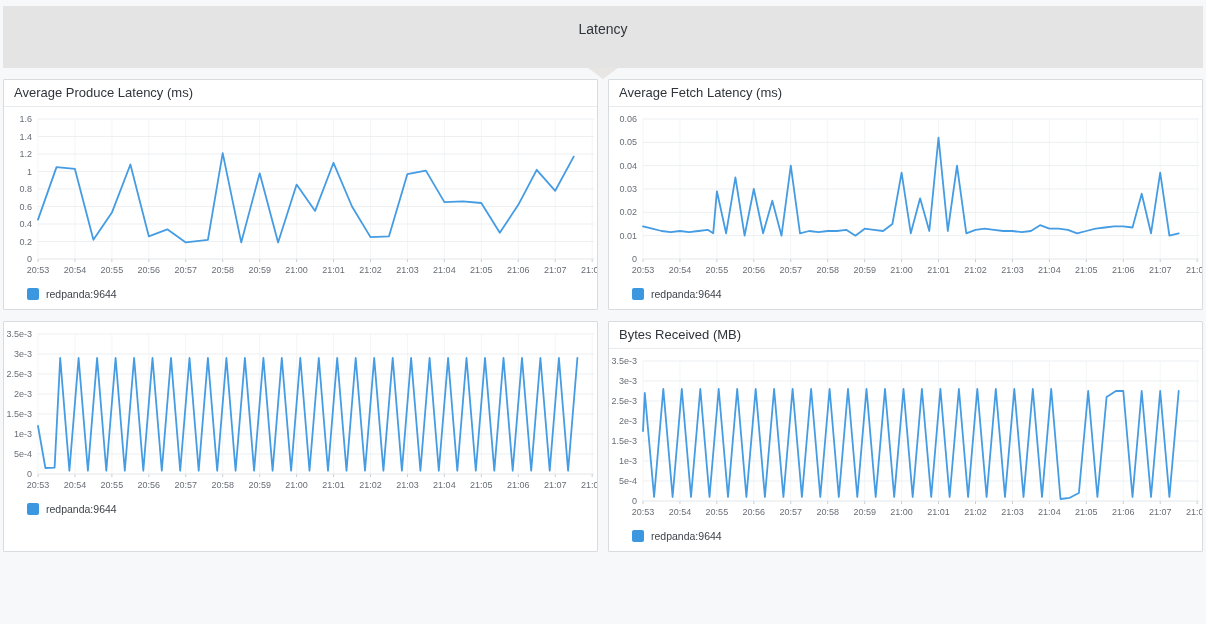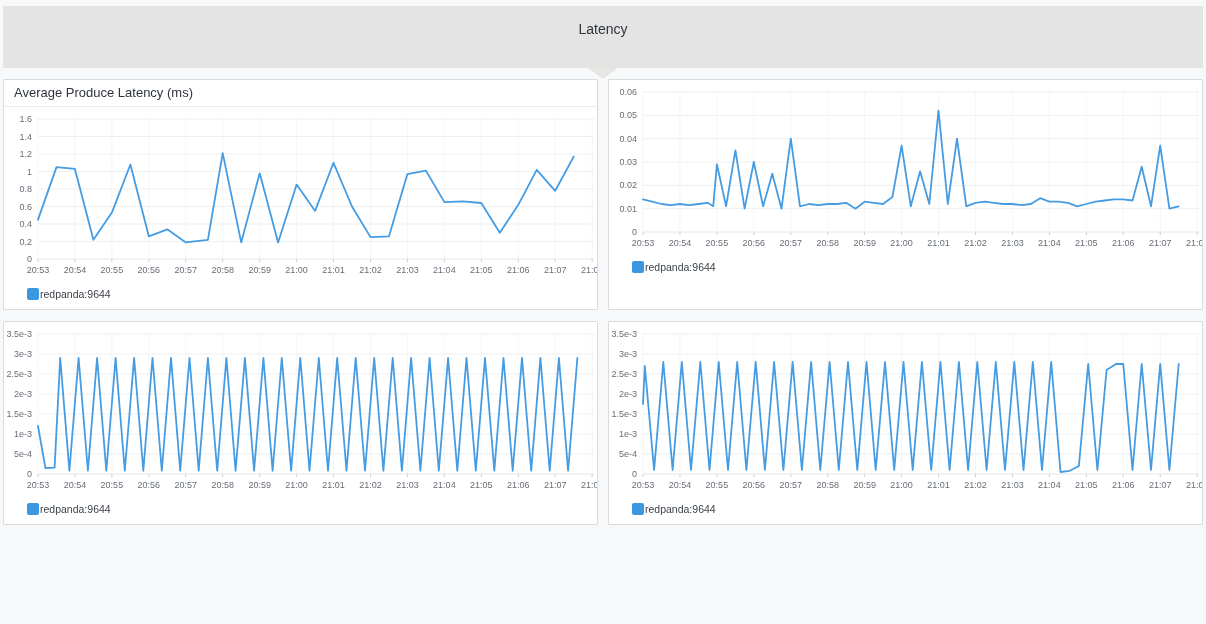--- a/index.html
+++ b/index.html
@@ -13,21 +13,21 @@
   .notch { position:absolute; left:50%; bottom:-11px; margin-left:-15px; width:0; height:0;
     border-left:15px solid transparent; border-right:15px solid transparent;
     border-top:11px solid #e7e6e3; z-index:3; }
   .row { display:flex; gap:10px; margin:11px 0; }
   .panel { flex:1; min-width:0; background:#ffffff; border:1px solid #d9dcdf;
     border-radius:1px; }
   .panel-title { font-size:13px; color:#2f353b; padding:5px 10px 6px 10px;
     border-bottom:1px solid #eaebec; }
   svg.chart-svg { display:block; width:100%; height:178px; overflow:hidden; margin-top:2px; }
   .tick-label { font-size:9px; fill:#686e76; font-family:"Liberation Sans", sans-serif; }
-  .legend { display:flex; align-items:center; gap:1px; padding:1px 10px 9px 23px;
+  .legend { display:flex; align-items:center; gap:7px; padding:1px 10px 9px 23px;
     cursor:pointer; }
   .legend-swatch { width:12px; height:12px; border-radius:2px; background:#3b97e0; }
   .legend-label { font-size:10.5px; color:#3e444b; }
 </style>
 </head>
 <body>
 
 <div class="wrap">
 
   <div class="section-header">
@@ -106,20 +106,21 @@
           <line x1="34" y1="10" x2="590" y2="10" stroke="#edeff1" stroke-width="1"></line>
           <text x="28" y="13" text-anchor="end" class="tick-label">1.6</text>
           <polyline points="34.0,110.6 52.5,58.1 70.9,59.9 89.4,130.8 107.9,103.6 126.4,55.5 144.8,127.3 163.3,120.3 181.8,133.4 203.9,130.8 218.7,44.1 237.2,133.4 255.7,64.3 274.1,133.4 292.6,75.6 311.1,101.9 329.5,53.8 348.0,97.5 366.5,128.1 385.0,127.3 403.4,65.1 421.9,61.6 440.4,93.1 458.9,92.3 477.3,94.0 495.8,123.8 514.3,95.8 532.7,60.8 551.2,81.8 569.7,47.6" fill="none" stroke="#459ce3" stroke-width="1.8" stroke-linejoin="round" stroke-linecap="round"></polyline>
         </svg>
       <div class="legend">
         <div class="legend-swatch" style="background: rgb(59, 151, 224);"></div>
         <span class="legend-label">redpanda:9644</span>
       </div>
     </div>
     <div class="panel">
+      <div class="panel-title">Average Fetch Latency (ms)</div>
       <svg class="chart-svg" viewBox="0 0 593 178">
           <line x1="34" y1="10" x2="34" y2="150" stroke="#f4f5f6" stroke-width="1"></line>
           <line x1="34" y1="150" x2="34" y2="153" stroke="#c8ccd0" stroke-width="1"></line>
           <text x="34" y="164" text-anchor="middle" class="tick-label">20:53</text>
           <line x1="70.94352159468438" y1="10" x2="70.94352159468438" y2="150" stroke="#f4f5f6" stroke-width="1"></line>
           <line x1="70.94352159468438" y1="150" x2="70.94352159468438" y2="153" stroke="#c8ccd0" stroke-width="1"></line>
           <text x="70.94352159468438" y="164" text-anchor="middle" class="tick-label">20:54</text>
           <line x1="107.88704318936877" y1="10" x2="107.88704318936877" y2="150" stroke="#f4f5f6" stroke-width="1"></line>
           <line x1="107.88704318936877" y1="150" x2="107.88704318936877" y2="153" stroke="#c8ccd0" stroke-width="1"></line>
           <text x="107.88704318936877" y="164" text-anchor="middle" class="tick-label">20:55</text>
@@ -254,20 +255,21 @@
           <line x1="34" y1="10" x2="590" y2="10" stroke="#edeff1" stroke-width="1"></line>
           <text x="28" y="13" text-anchor="end" class="tick-label">3.5e-3</text>
           <polyline points="34.0,102.0 41.4,144.0 50.6,143.6 56.2,34.0 65.4,146.8 74.6,34.0 83.9,146.8 93.1,34.0 102.3,146.8 111.6,34.0 120.8,146.8 130.1,34.0 139.3,146.8 148.5,34.0 157.8,146.8 167.0,34.0 176.2,146.8 185.5,34.0 194.7,146.8 203.9,34.0 213.2,146.8 222.4,34.0 231.6,146.8 240.9,34.0 250.1,146.8 259.4,34.0 268.6,146.8 277.8,34.0 287.1,146.8 296.3,34.0 305.5,146.8 314.8,34.0 324.0,146.8 333.2,34.0 342.5,146.8 351.7,34.0 361.0,146.8 370.2,34.0 379.4,146.8 388.7,34.0 397.9,146.8 407.1,34.0 416.4,146.8 425.6,34.0 434.8,146.8 444.1,34.0 453.3,146.8 462.5,34.0 471.8,146.8 481.0,34.0 490.3,146.8 499.5,34.0 508.7,146.8 518.0,34.0 527.2,146.8 536.4,34.0 545.7,146.8 554.9,34.0 564.1,146.8 573.4,34.0" fill="none" stroke="#459ce3" stroke-width="1.8" stroke-linejoin="round" stroke-linecap="round"></polyline>
         </svg>
       <div class="legend">
         <div class="legend-swatch" style="background: rgb(59, 151, 224);"></div>
         <span class="legend-label">redpanda:9644</span>
       </div>
     </div>
     <div class="panel">
+      <div class="panel-title">Bytes Received (MB)</div>
       <svg class="chart-svg" viewBox="0 0 593 178">
           <line x1="34" y1="10" x2="34" y2="150" stroke="#f4f5f6" stroke-width="1"></line>
           <line x1="34" y1="150" x2="34" y2="153" stroke="#c8ccd0" stroke-width="1"></line>
           <text x="34" y="164" text-anchor="middle" class="tick-label">20:53</text>
           <line x1="70.94352159468438" y1="10" x2="70.94352159468438" y2="150" stroke="#f4f5f6" stroke-width="1"></line>
           <line x1="70.94352159468438" y1="150" x2="70.94352159468438" y2="153" stroke="#c8ccd0" stroke-width="1"></line>
           <text x="70.94352159468438" y="164" text-anchor="middle" class="tick-label">20:54</text>
           <line x1="107.88704318936877" y1="10" x2="107.88704318936877" y2="150" stroke="#f4f5f6" stroke-width="1"></line>
           <line x1="107.88704318936877" y1="150" x2="107.88704318936877" y2="153" stroke="#c8ccd0" stroke-width="1"></line>
           <text x="107.88704318936877" y="164" text-anchor="middle" class="tick-label">20:55</text>

